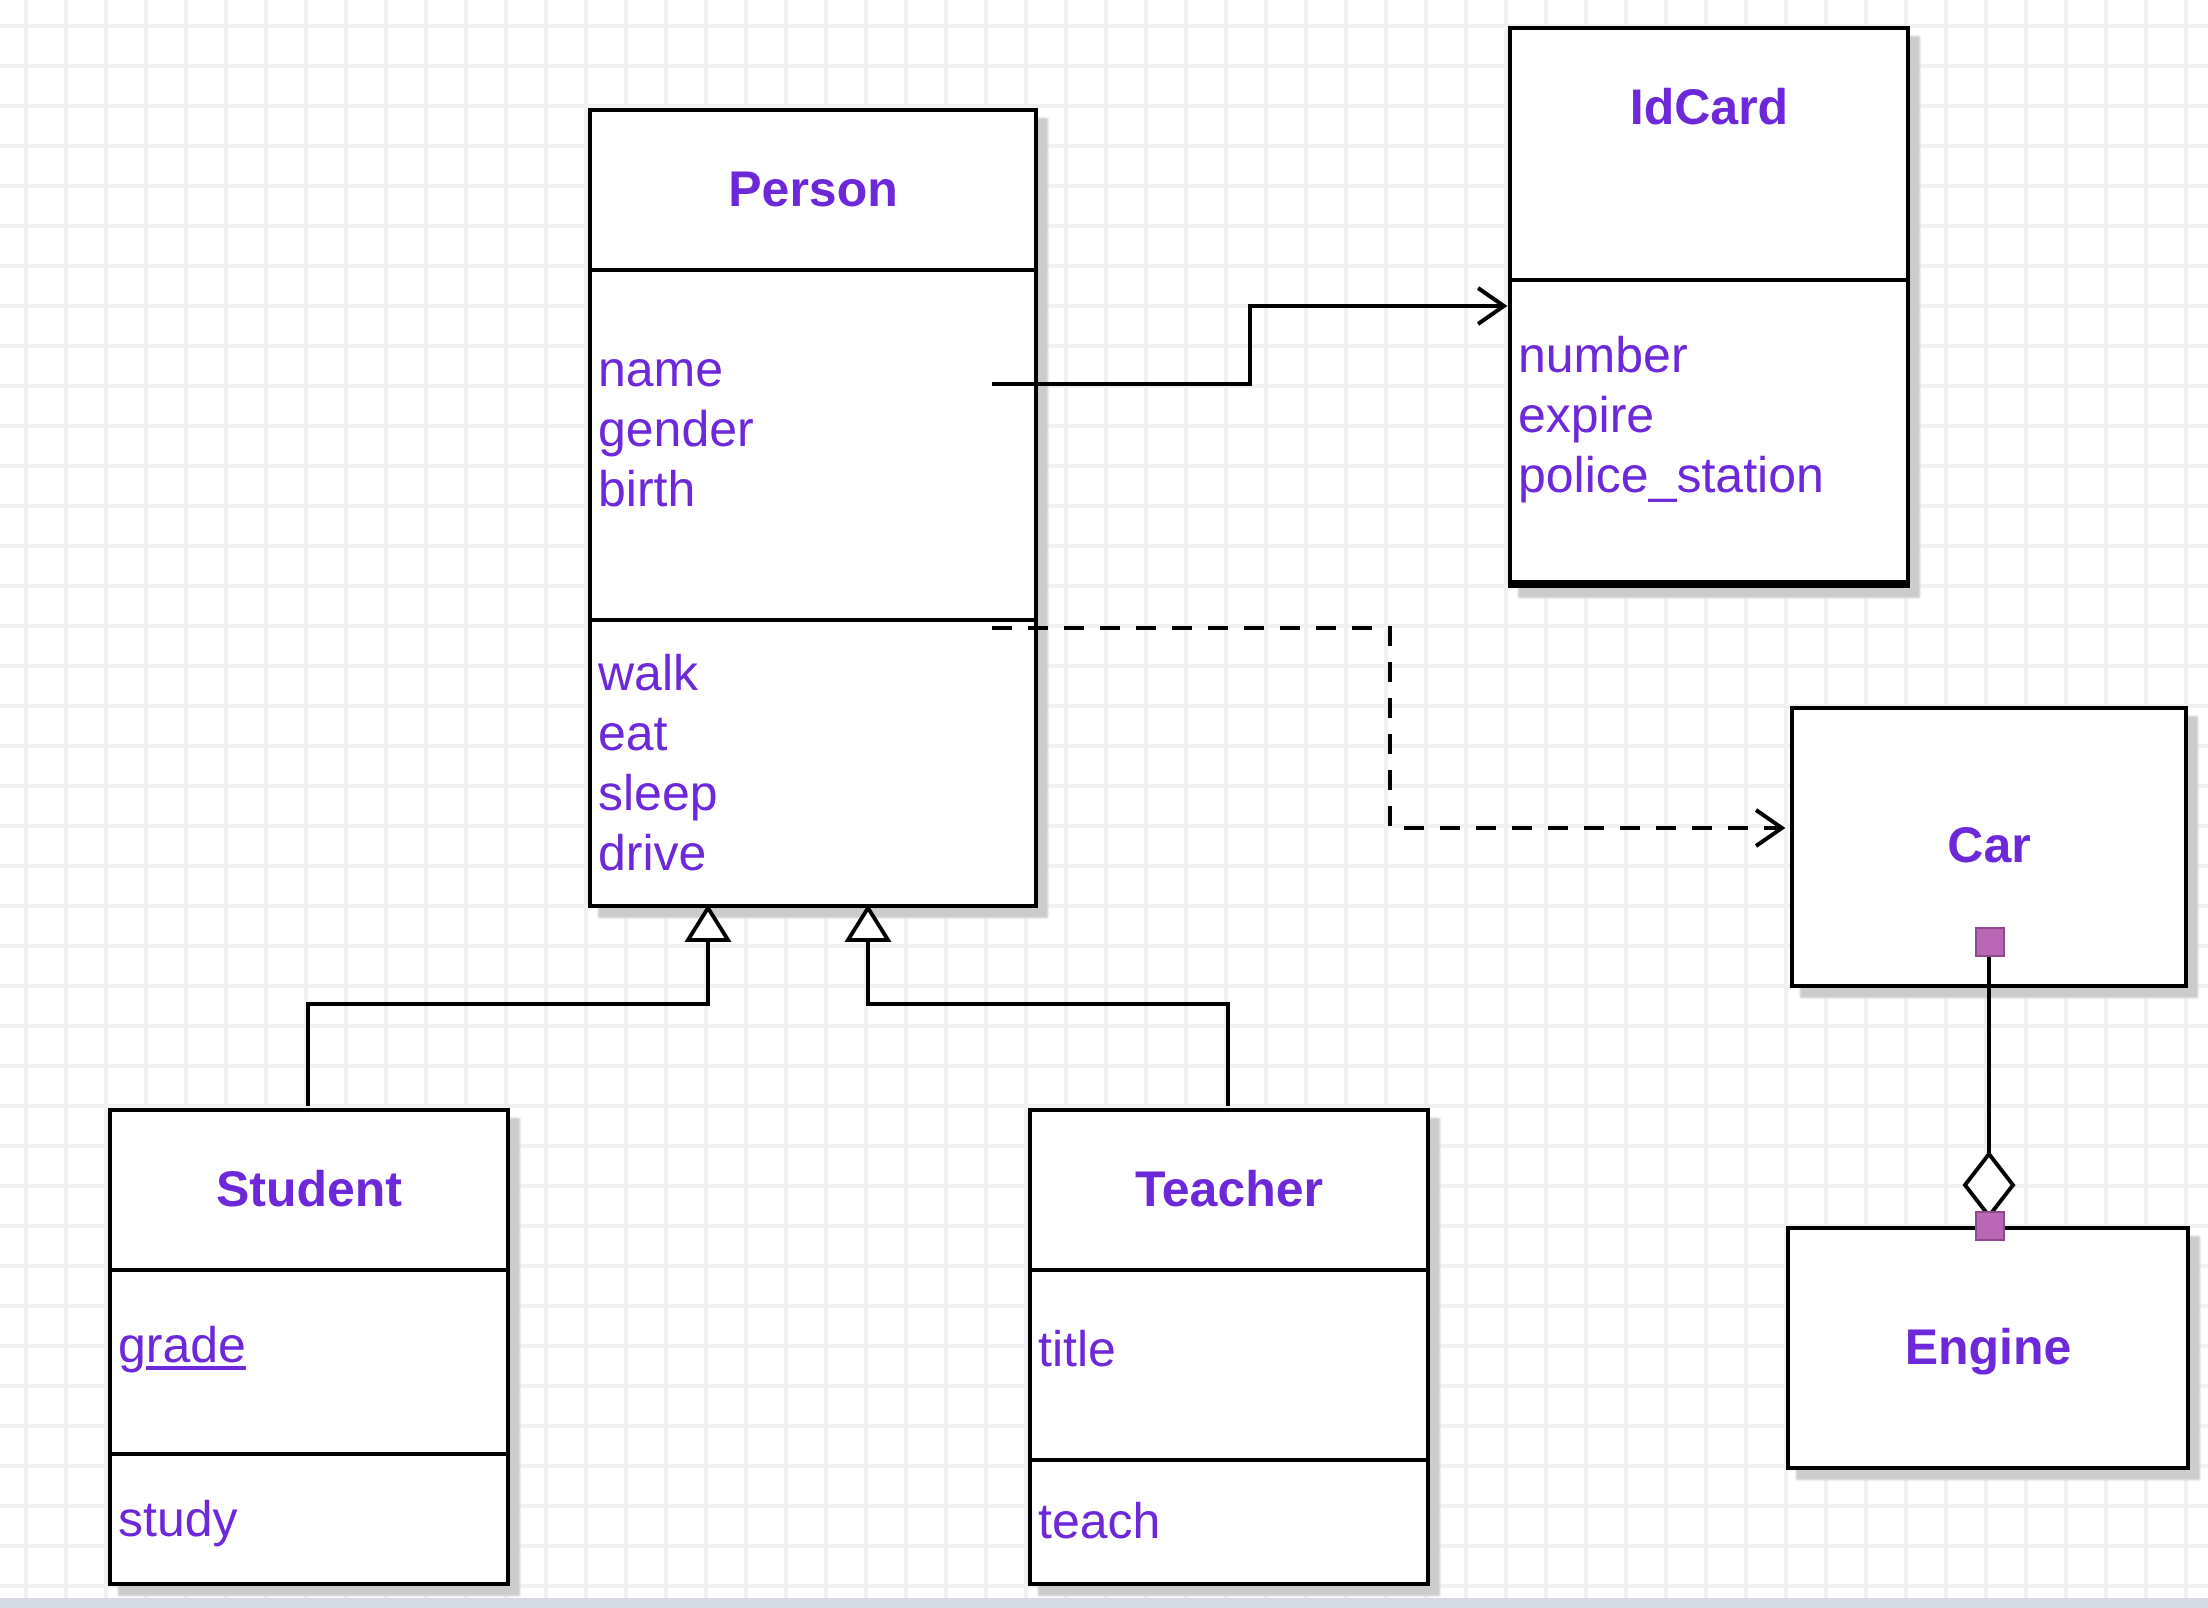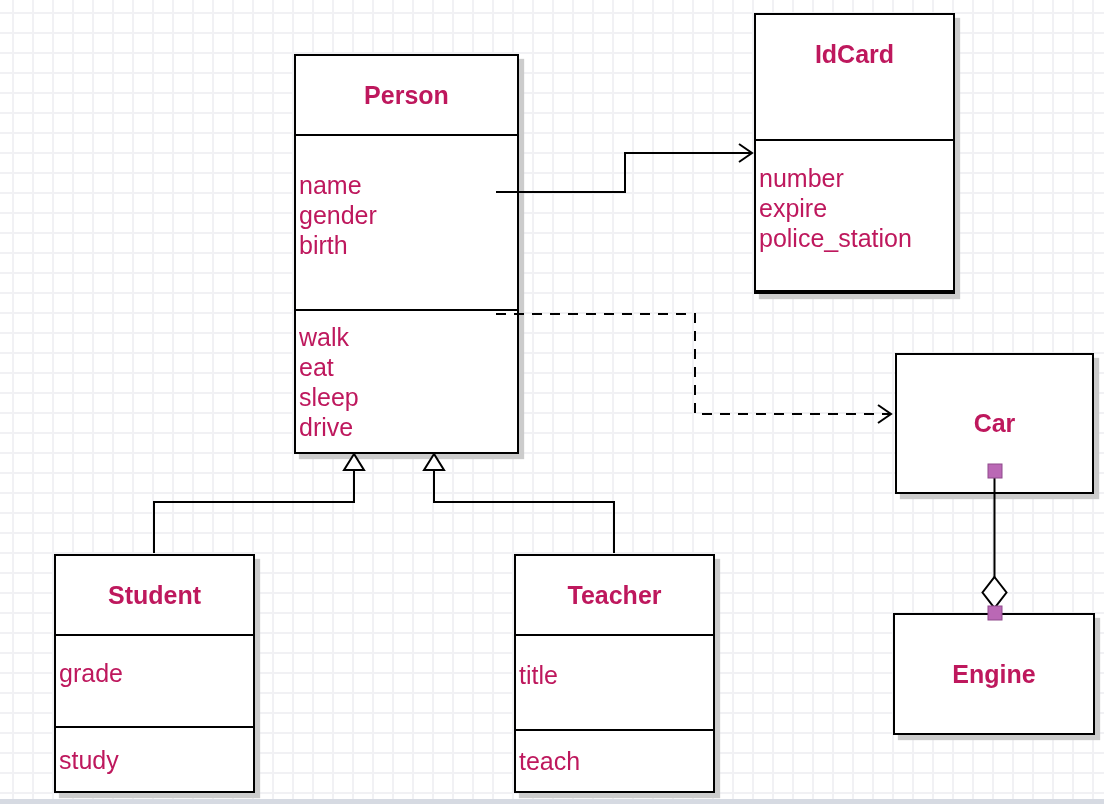--- a/index.html
+++ b/index.html
@@ -29,21 +29,21 @@
   .uml-box {
     position: absolute;
     box-sizing: border-box;
     background: #ffffff;
     border: 2px solid #000000;
     box-shadow: 5px 5px 1px #cccccc;
     display: flex;
     flex-direction: column;
     z-index: 1;
     font-size: 25px;
-    color: #be185d;
+    color: #6d28d9;
   }
   .uml-title {
     flex: 0 0 auto;
     display: flex;
     align-items: center;
     justify-content: center;
     font-weight: bold;
   }
   .uml-title.fill { flex: 1 1 auto; }
   .comp {
@@ -63,21 +63,21 @@
 
   #box-idcard  { left: 754px; top: 13px;  width: 201px; height: 281px; }
   #box-idcard  .uml-title { height: 78px; }
   #box-idcard  .attrs { height: 160px; margin-top: 46px; }
 
   #box-car     { left: 895px; top: 353px; width: 199px; height: 141px; }
   #box-engine  { left: 893px; top: 613px; width: 202px; height: 122px; }
 
   #box-student { left: 54px;  top: 554px; width: 201px; height: 239px; }
   #box-student .uml-title { height: 78px; }
-  #box-student .attrs { height: 76px; }
+  #box-student .attrs { height: 76px; text-decoration: underline; }
 
   #box-teacher { left: 514px; top: 554px; width: 201px; height: 239px; }
   #box-teacher .uml-title { height: 78px; }
   #box-teacher .attrs { height: 79px; }
 
   svg.overlay {
     position: absolute;
     left: 0; top: 0;
     width: 1104px;
     height: 804px;

